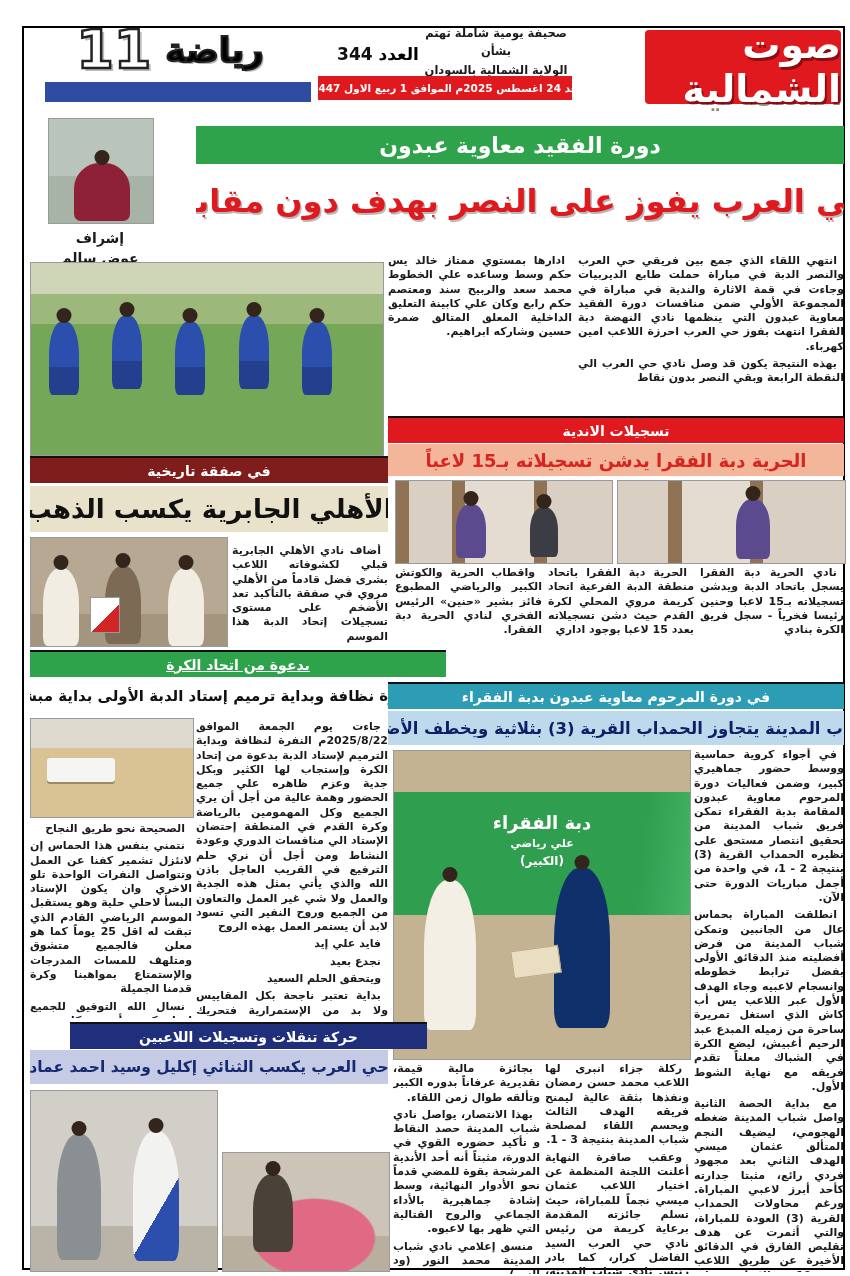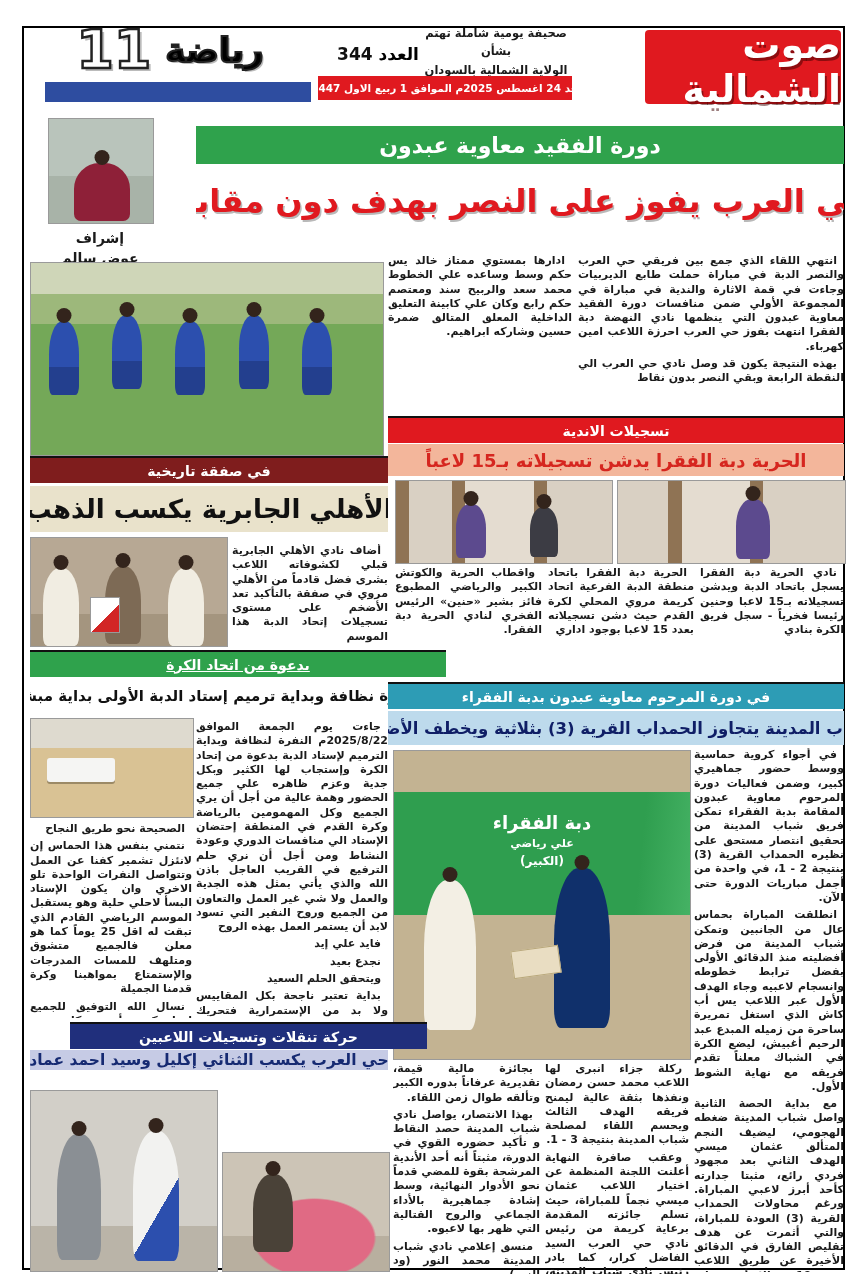--- a/index.html
+++ b/index.html
@@ -41,21 +41,21 @@
   .deal-banner{left:30px;top:456px;width:358px;background:#7f1d1d;}
   .deal-head{left:30px;top:486px;width:358px;height:46px;background:#e9e2cb;color:#111;font-weight:900;
              font-size:26px;display:flex;align-items:center;justify-content:center;white-space:nowrap;overflow:hidden;}
   .stad-banner{left:30px;top:650px;width:416px;background:#2fa24c;text-decoration:underline;}
   .stad-head{left:30px;top:679px;width:358px;height:33px;background:#fff;color:#111;font-weight:900;
              font-size:15px;display:flex;align-items:center;justify-content:center;white-space:nowrap;overflow:hidden;}
   .tour-banner{left:388px;top:682px;width:456px;background:#2d9cb5;}
   .tour-head{left:388px;top:711px;width:456px;height:34px;background:#bddaec;color:#0f1e66;font-weight:900;
              font-size:16.5px;display:flex;align-items:center;justify-content:center;white-space:nowrap;overflow:hidden;}
   .trans-banner{left:30px;top:1022px;width:357px;background:#202f7c;margin-left:40px;}
-  .trans-head{left:30px;top:1050px;width:358px;height:20px;background:#c6cbe5;color:#162a72;font-weight:900;
+  .trans-head{left:30px;top:1050px;width:358px;height:34px;background:#c6cbe5;color:#162a72;font-weight:900;
               font-size:15.5px;display:flex;align-items:center;justify-content:center;white-space:nowrap;overflow:hidden;}
 
   
   .txt{font-size:11px;font-weight:700;line-height:1.3;text-align:justify;overflow:hidden;}
   .txt p{margin:0 0 3px 0;text-indent:7px;}
   .lead-col-r{left:578px;top:254px;width:266px;height:162px;}
   .lead-col-l{left:388px;top:254px;width:184px;height:162px;}
   .reg-col1{left:700px;top:566px;width:144px;height:92px;}
   .reg-col2{left:548px;top:566px;width:146px;height:92px;}
   .reg-col3{left:395px;top:566px;width:147px;height:92px;}

